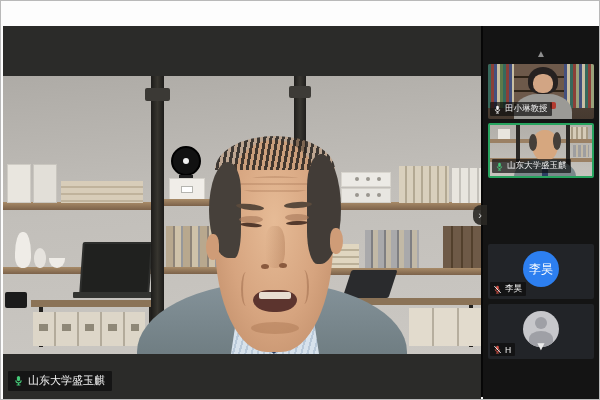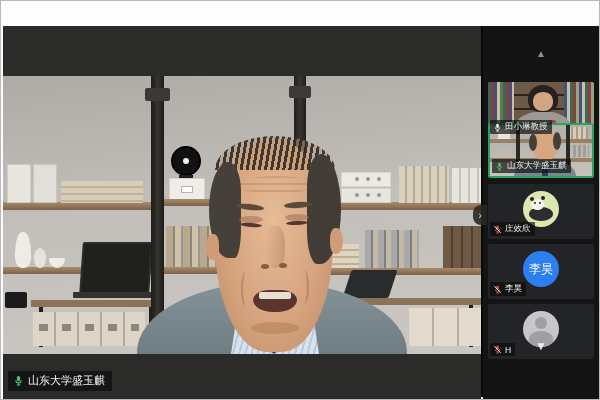--- a/index.html
+++ b/index.html
@@ -107,21 +107,21 @@
   .mic-on{color:#f2f2f2;}
   .mic-speaking{color:#45c878;}
   .mic-muted{color:#d85348;}
   
   .collapse{position:absolute;left:470px;top:179px;width:14px;height:20px;background:rgba(42,40,36,.9);border-radius:8px 0 0 8px;color:#cfcfcf;font-size:11px;display:flex;align-items:center;justify-content:center;z-index:9;}
   
   .sidebar{position:absolute;left:480px;top:0;width:116px;height:373px;background:#141414;}
   .scrollUp{position:absolute;top:22px;left:0;width:100%;text-align:center;color:#8f8f8f;font-size:10px;line-height:12px;z-index:5;}
   .scrollDown{position:absolute;top:314px;left:0;width:100%;text-align:center;color:#ececec;font-size:12px;line-height:12px;z-index:5;}
   .thumb{position:absolute;left:5px;width:106px;height:55px;background:#222428;overflow:hidden;border-radius:2px;}
-  .t1{top:56px;}
+  .t1{top:38px;}
   .t2{top:97px;border:2px solid #27a45f;}
   .t3{top:158px;}
   .t4{top:218px;}
   .t5{top:278px;}
   .tscene{position:absolute;inset:0;}
   .tscene i{position:absolute;display:block;}
   
   .t1bg{inset:0;background:linear-gradient(180deg,#5a4a3e,#463a30);}
   .t1booksL{left:0;top:0;width:26px;height:44px;background:repeating-linear-gradient(90deg,#37695c 0 3px,#8a4038 3px 6px,#44507e 6px 9px,#c9bfa3 9px 12px,#5d7a4a 12px 15px);}
   .t1booksR{right:0;top:0;width:30px;height:44px;background:repeating-linear-gradient(90deg,#44507e 0 3px,#c9bfa3 3px 6px,#37695c 6px 9px,#8a4038 9px 12px,#9aa27a 12px 15px);}
@@ -302,37 +302,20 @@
         <div class="tag tag-thumb">
           <svg class="mic mic-speaking" viewBox="0 0 14 14">
               <rect x="5" y="1.2" width="4" height="6.6" rx="2" fill="currentColor"></rect>
               <path d="M3.6 6.8a3.4 3.4 0 0 0 6.8 0" fill="none" stroke="currentColor" stroke-width="1.3"></path>
               <path d="M7 10.2v2M4.6 12.6h4.8" stroke="currentColor" stroke-width="1.3"></path>
             </svg>
           <span>山东大学盛玉麒</span>
         </div>
       </div>
 
-      <div class="thumb t3">
-        <div class="avatar av-img">
-          <span class="pvBowl"></span>
-          <span class="pvFace"></span>
-          <span class="pvEar"></span>
-          <span class="pvEye"></span>
-        </div>
-        <div class="tag tag-thumb">
-          <svg class="mic mic-muted" viewBox="0 0 14 14">
-              <rect x="5" y="1.2" width="4" height="6.6" rx="2" fill="currentColor"></rect>
-              <path d="M3.6 6.8a3.4 3.4 0 0 0 6.8 0" fill="none" stroke="currentColor" stroke-width="1.3"></path>
-              <path d="M7 10.2v2M4.6 12.6h4.8" stroke="currentColor" stroke-width="1.3"></path>
-              <path d="M2.2 1.8 12 12.4" stroke="#ffffff" stroke-width="1.4"></path>
-            </svg>
-          <span>庄效欣</span>
-        </div>
-      </div>
 
       <div class="thumb t4">
         <div class="avatar av-text">
           <span>李昊</span>
         </div>
         <div class="tag tag-thumb">
           <svg class="mic mic-muted" viewBox="0 0 14 14">
               <rect x="5" y="1.2" width="4" height="6.6" rx="2" fill="currentColor"></rect>
               <path d="M3.6 6.8a3.4 3.4 0 0 0 6.8 0" fill="none" stroke="currentColor" stroke-width="1.3"></path>
               <path d="M7 10.2v2M4.6 12.6h4.8" stroke="currentColor" stroke-width="1.3"></path>

